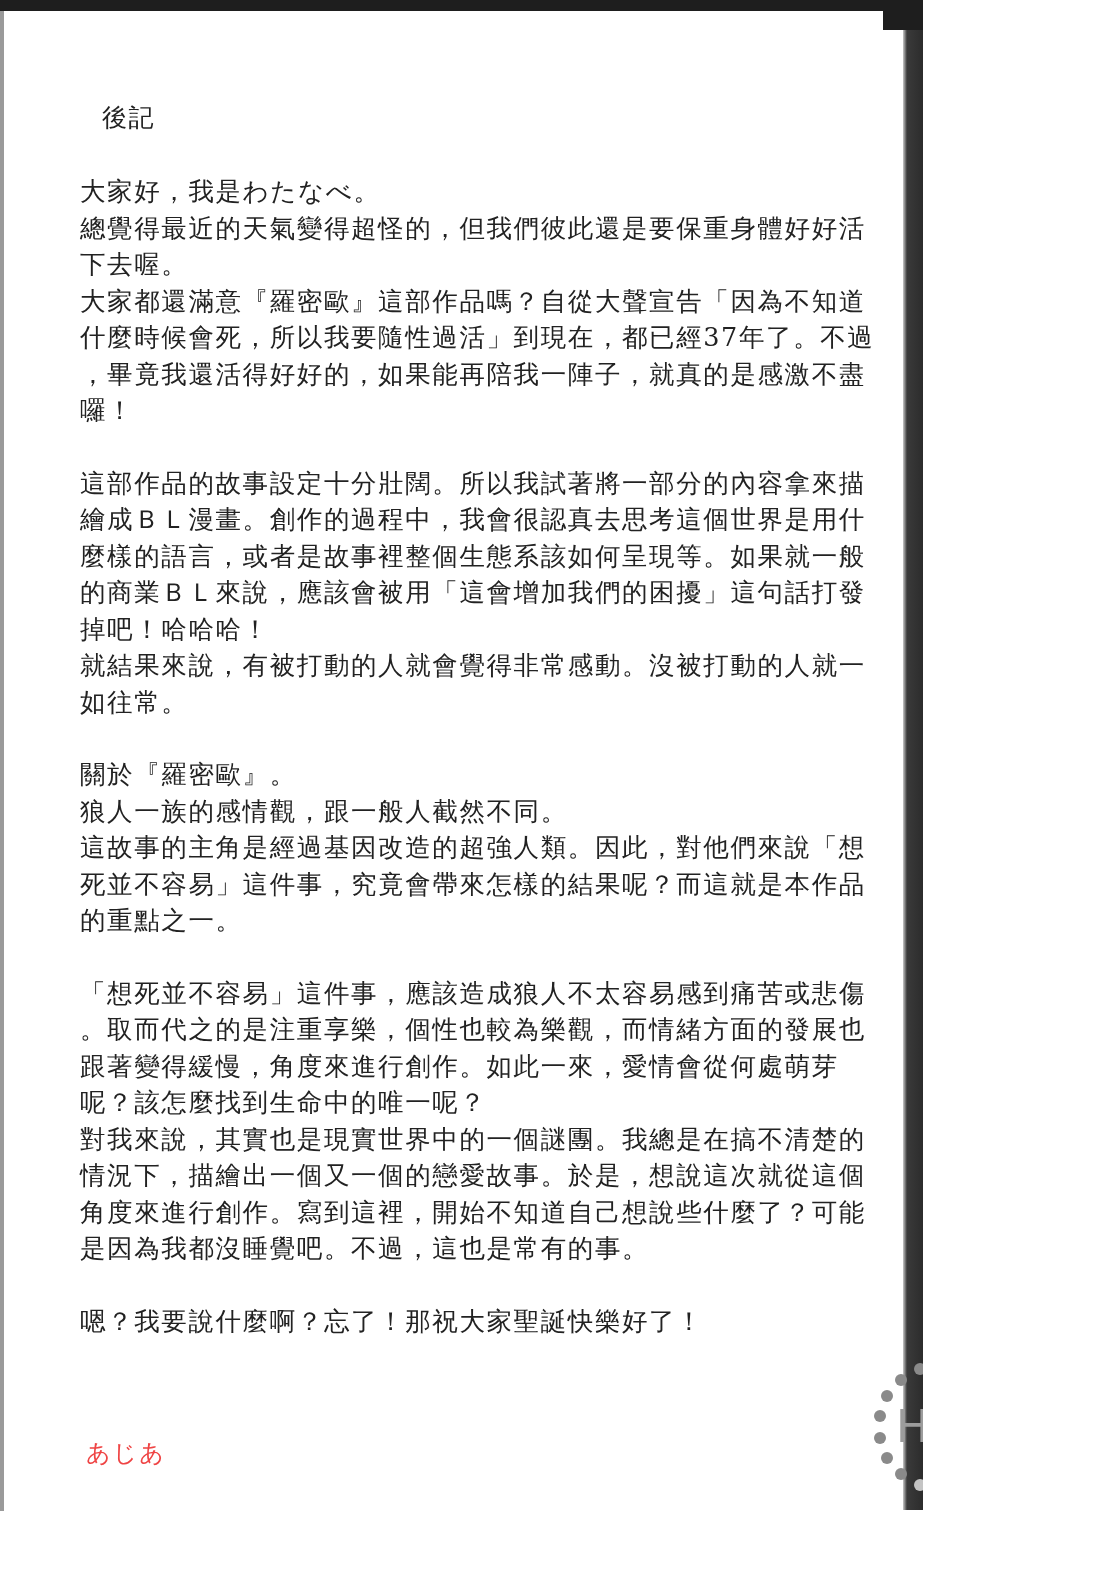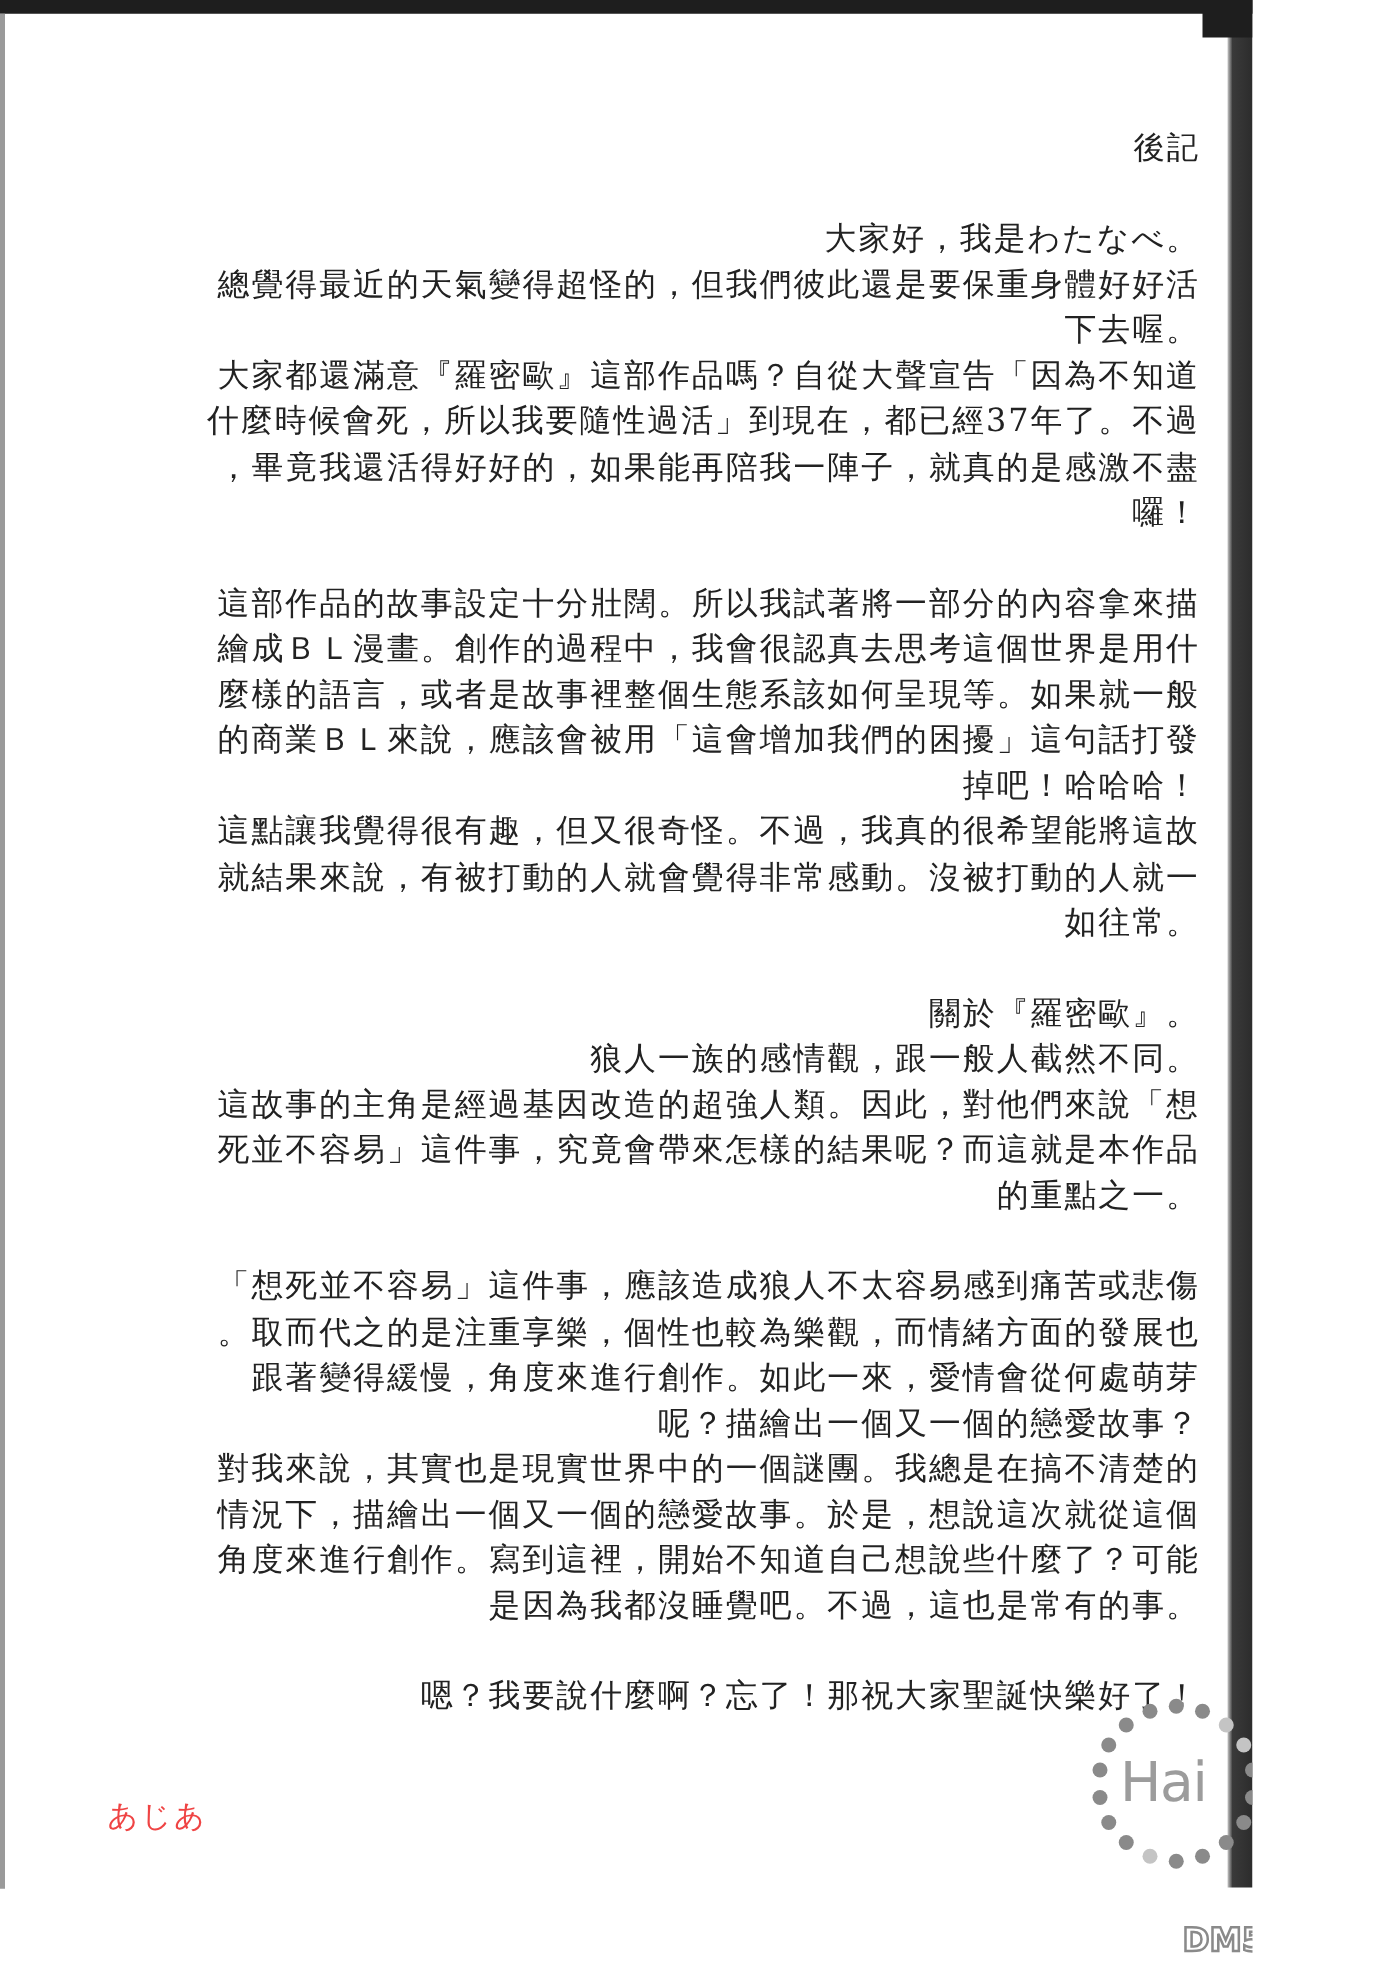--- a/index.html
+++ b/index.html
@@ -5,25 +5,24 @@
     html, body {
       margin: 0;
       padding: 0;
       width: 1100px;
       height: 1586px;
       overflow: hidden;
       background: #ffffff;
     }
     .scan {
       position: relative;
-      width: 1002px;
+      width: 923px;
       height: 1586px;
       background: #ffffff;
       overflow: hidden;
-      text-align: right;
     }
     .top-edge {
       position: absolute;
       left: 0; top: 0;
       width: 1100px; height: 11px;
       background: #1e1e1e;
     }
     .spine {
       position: absolute;
       top: 0; right: 0;
@@ -125,25 +124,25 @@
   <div class="top-edge"></div>
   <div class="left-edge"></div>
   <div class="spine"></div>
   <div class="spine-top"></div>
 
   <div class="page">
     <div class="title">後記</div>
     <div id="blocks">
         <div class="para"><div>大家好，我是わたなべ。</div><div>總覺得最近的天氣變得超怪的，但我們彼此還是要保重身體好好活</div><div>下去喔。</div><div>大家都還滿意『羅密歐』這部作品嗎？自從大聲宣告「因為不知道</div><div>什麼時候會死，所以我要隨性過活」到現在，都已經37年了。不過</div><div>，畢竟我還活得好好的，如果能再陪我一陣子，就真的是感激不盡</div><div>囉！</div></div>
         <div class="gap"></div>
-        <div class="para"><div>這部作品的故事設定十分壯闊。所以我試著將一部分的內容拿來描</div><div>繪成ＢＬ漫畫。創作的過程中，我會很認真去思考這個世界是用什</div><div>麼樣的語言，或者是故事裡整個生態系該如何呈現等。如果就一般</div><div>的商業ＢＬ來說，應該會被用「這會增加我們的困擾」這句話打發</div><div>掉吧！哈哈哈！</div><div>這點讓我覺得很有趣，但又很奇怪。不過，我真的很希望能將這故</div><div>就結果來說，有被打動的人就會覺得非常感動。沒被打動的人就一</div><div>如往常。</div></div>
+        <div class="para"><div>這部作品的故事設定十分壯闊。所以我試著將一部分的內容拿來描</div><div>繪成ＢＬ漫畫。創作的過程中，我會很認真去思考這個世界是用什</div><div>麼樣的語言，或者是故事裡整個生態系該如何呈現等。如果就一般</div><div>的商業ＢＬ來說，應該會被用「這會增加我們的困擾」這句話打發</div><div>掉吧！哈哈哈！</div><div>就結果來說，有被打動的人就會覺得非常感動。沒被打動的人就一</div><div>如往常。</div></div>
         <div class="gap"></div>
         <div class="para"><div>關於『羅密歐』。</div><div>狼人一族的感情觀，跟一般人截然不同。</div><div>這故事的主角是經過基因改造的超強人類。因此，對他們來說「想</div><div>死並不容易」這件事，究竟會帶來怎樣的結果呢？而這就是本作品</div><div>的重點之一。</div></div>
         <div class="gap"></div>
-        <div class="para"><div>「想死並不容易」這件事，應該造成狼人不太容易感到痛苦或悲傷</div><div>。取而代之的是注重享樂，個性也較為樂觀，而情緒方面的發展也</div><div>跟著變得緩慢，角度來進行創作。如此一來，愛情會從何處萌芽</div><div>呢？描繪出一個又一個的戀愛故事？</div><div>對我來說，其實也是現實世界中的一個謎團。我總是在搞不清楚的</div><div>情況下，描繪出一個又一個的戀愛故事。於是，想說這次就從這個</div><div>角度來進行創作。寫到這裡，開始不知道自己想說些什麼了？可能</div><div>是因為我都沒睡覺吧。不過，這也是常有的事。</div></div>
+        <div class="para"><div>「想死並不容易」這件事，應該造成狼人不太容易感到痛苦或悲傷</div><div>。取而代之的是注重享樂，個性也較為樂觀，而情緒方面的發展也</div><div>跟著變得緩慢，角度來進行創作。如此一來，愛情會從何處萌芽</div><div>呢？該怎麼找到生命中的唯一呢？</div><div>對我來說，其實也是現實世界中的一個謎團。我總是在搞不清楚的</div><div>情況下，描繪出一個又一個的戀愛故事。於是，想說這次就從這個</div><div>角度來進行創作。寫到這裡，開始不知道自己想說些什麼了？可能</div><div>是因為我都沒睡覺吧。不過，這也是常有的事。</div></div>
         <div class="gap"></div>
         <div class="para"><div>嗯？我要說什麼啊？忘了！那祝大家聖誕快樂好了！</div></div>
       </div>
   </div>
 
   <div class="signature">あじあ</div>
 
   <div class="watermark">
     <div id="dots">
         <div class="dot" style="left: 69px; top: 7px;"></div>

